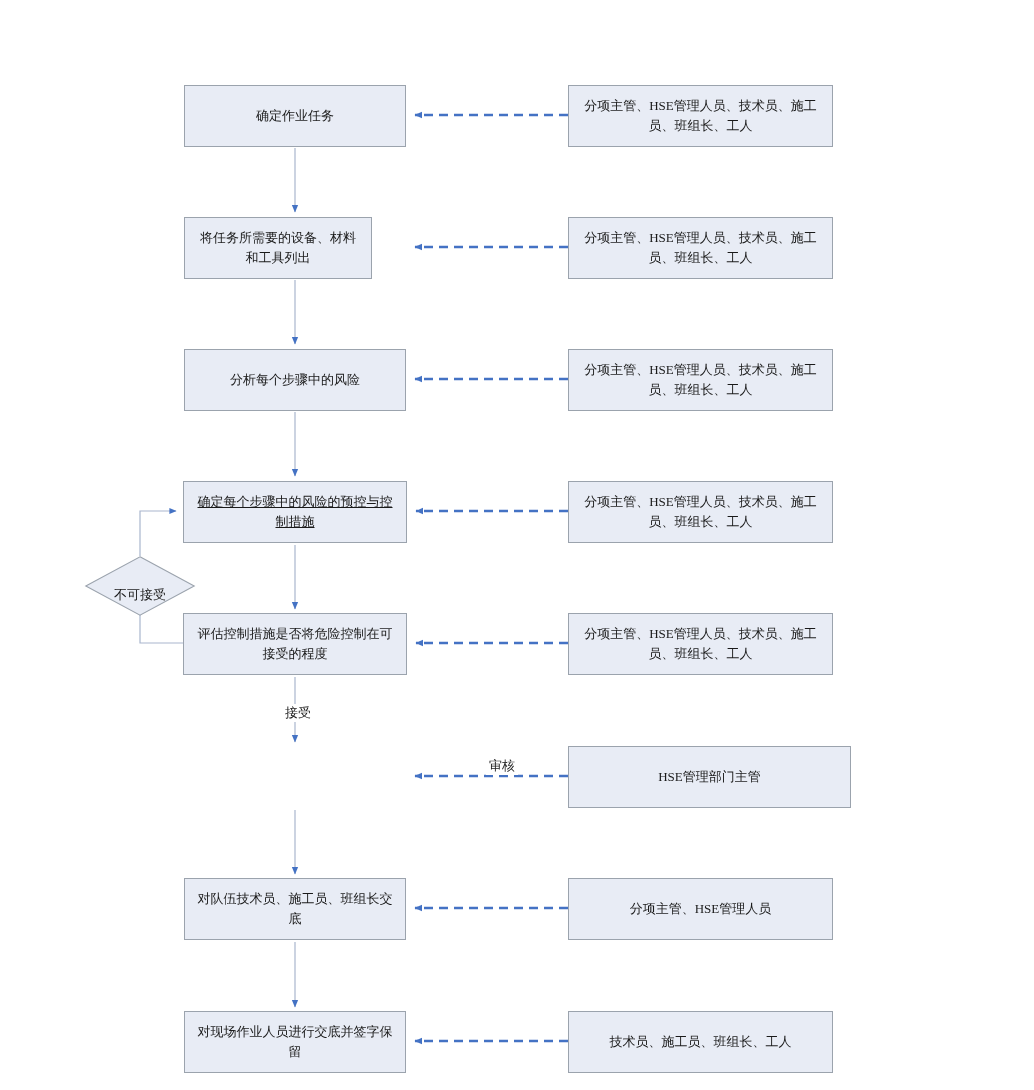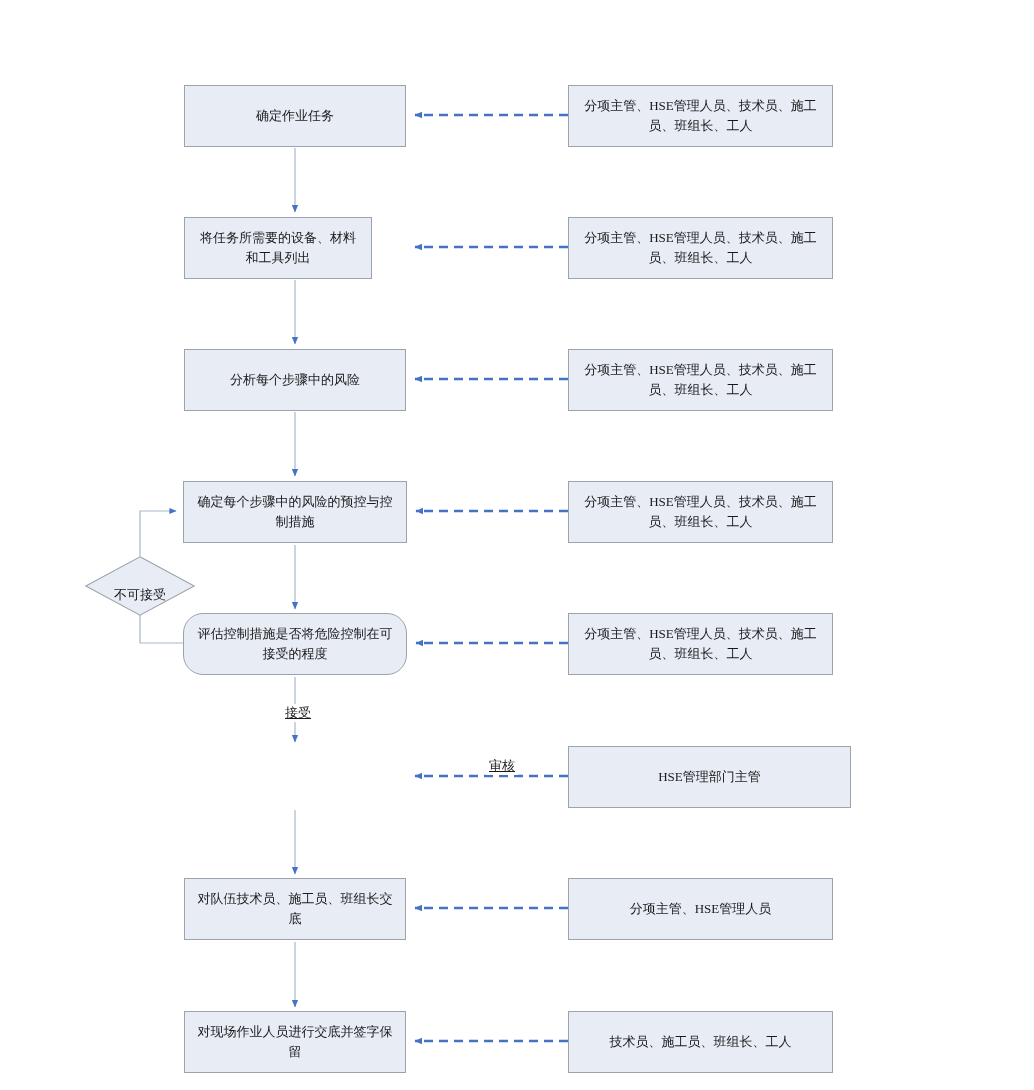--- a/index.html
+++ b/index.html
@@ -74,21 +74,20 @@
   }
 
   
   .edge-label {
     position: absolute;
     font-size: 13px;
     color: #1a1a1a;
     white-space: nowrap;
     background: #ffffff;
     padding: 0 3px;
-    text-decoration: underline;
   }
 </style>
 </head>
 <body>
 
 <div id="canvas">
 
   <svg id="wires" viewBox="0 0 1034 1090" xmlns="http://www.w3.org/2000/svg">
     <defs>
       <marker id="ah-blue" markerWidth="9" markerHeight="9" refX="7.4" refY="3.6" orient="auto" markerUnits="userSpaceOnUse">
@@ -131,25 +130,25 @@
   </div>
 
   <div class="node" style="left:184px; top:217px; width:188px; height:62px;">
     <span class="txt">将任务所需要的设备、材料和工具列出</span>
   </div>
 
   <div class="node" style="left:184px; top:349px; width:222px; height:62px;">
     <span class="txt">分析每个步骤中的风险</span>
   </div>
 
-  <div class="node" style="left:183px; top:481px; width:224px; height:62px;">
+  <div class="node" style="left:183px; top:481px; width:224px; height:62px;text-decoration:underline;">
     <span class="txt">确定每个步骤中的风险的预控与控制措施</span>
   </div>
 
-  <div class="node" style="left:183px; top:613px; width:224px; height:62px;border-radius:20px;">
+  <div class="node" style="left:183px; top:613px; width:224px; height:62px;">
     <span class="txt">评估控制措施是否将危险控制在可接受的程度</span>
   </div>
 
 
   <div class="node" style="left:184px; top:878px; width:222px; height:62px;">
     <span class="txt">对队伍技术员、施工员、班组长交底</span>
   </div>
 
   <div class="node" style="left:184px; top:1011px; width:222px; height:62px;">
     <span class="txt">对现场作业人员进行交底并签字保留</span>

